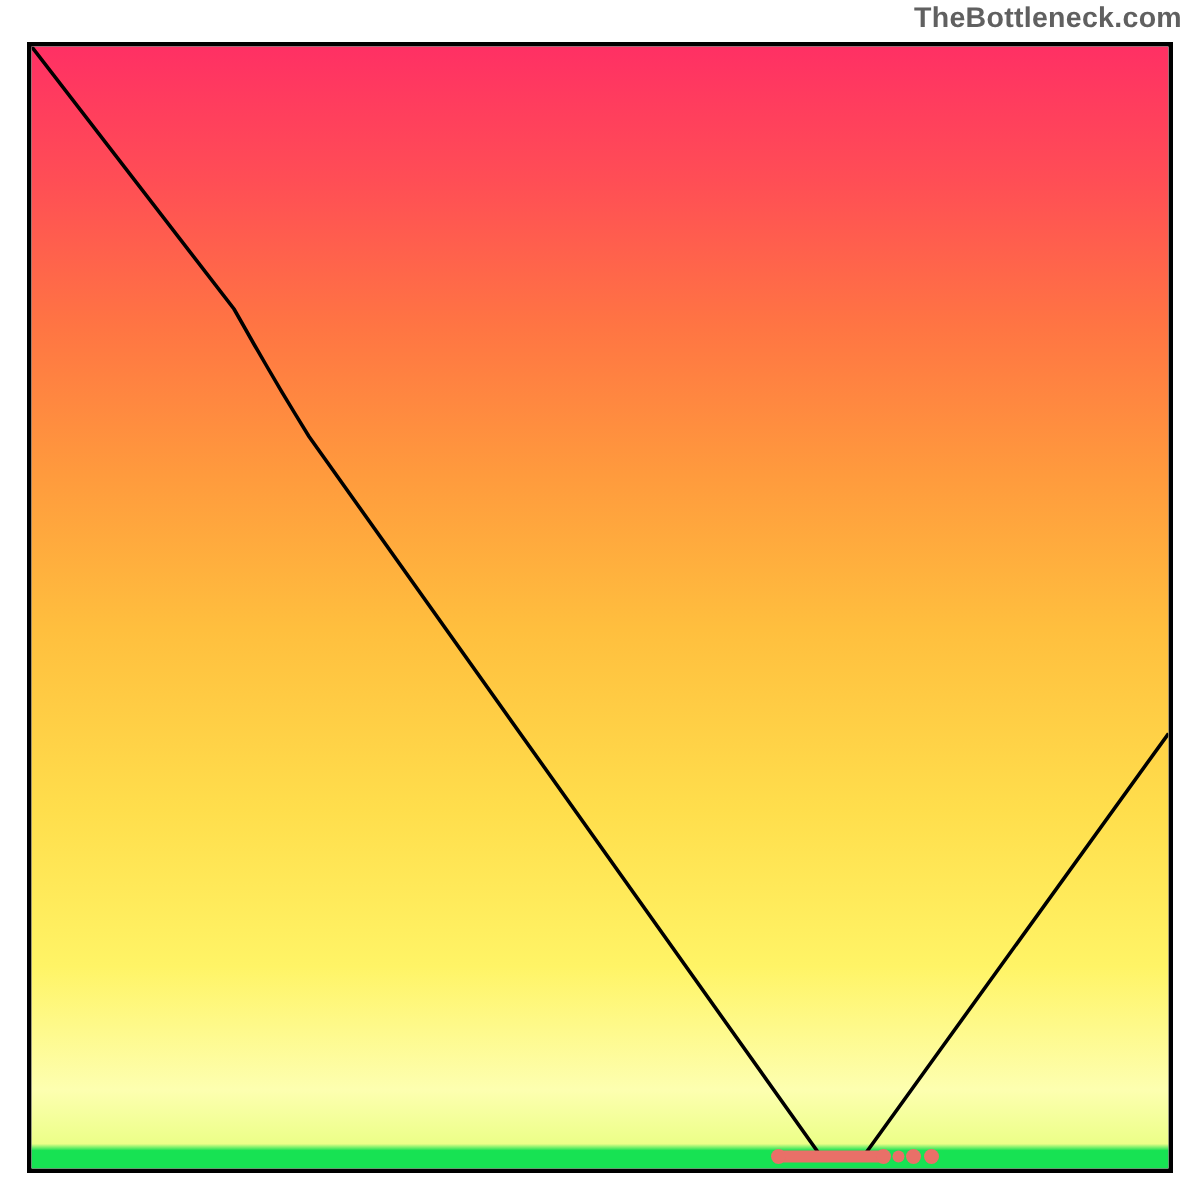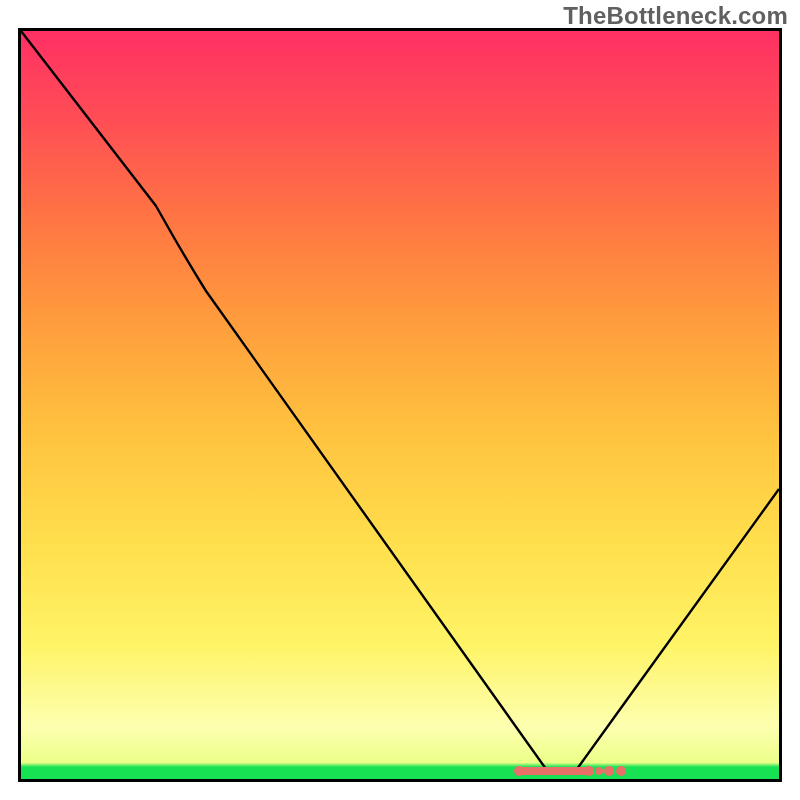--- a/index.html
+++ b/index.html
@@ -13,21 +13,21 @@
   }
   .wrap {
     position: relative;
     width: 800px;
     height: 800px;
   }
   .attribution {
     position: absolute;
     top: 2px;
     right: 12px;
-    font-size: 24px;
+    font-size: 19px;
     font-weight: 600;
     color: #606060;
     letter-spacing: 0.2px;
     font-family: Arial, sans-serif;
   }
   .plot {
     position: absolute;
     left: 18px;
     top: 28px;
     width: 764px;

